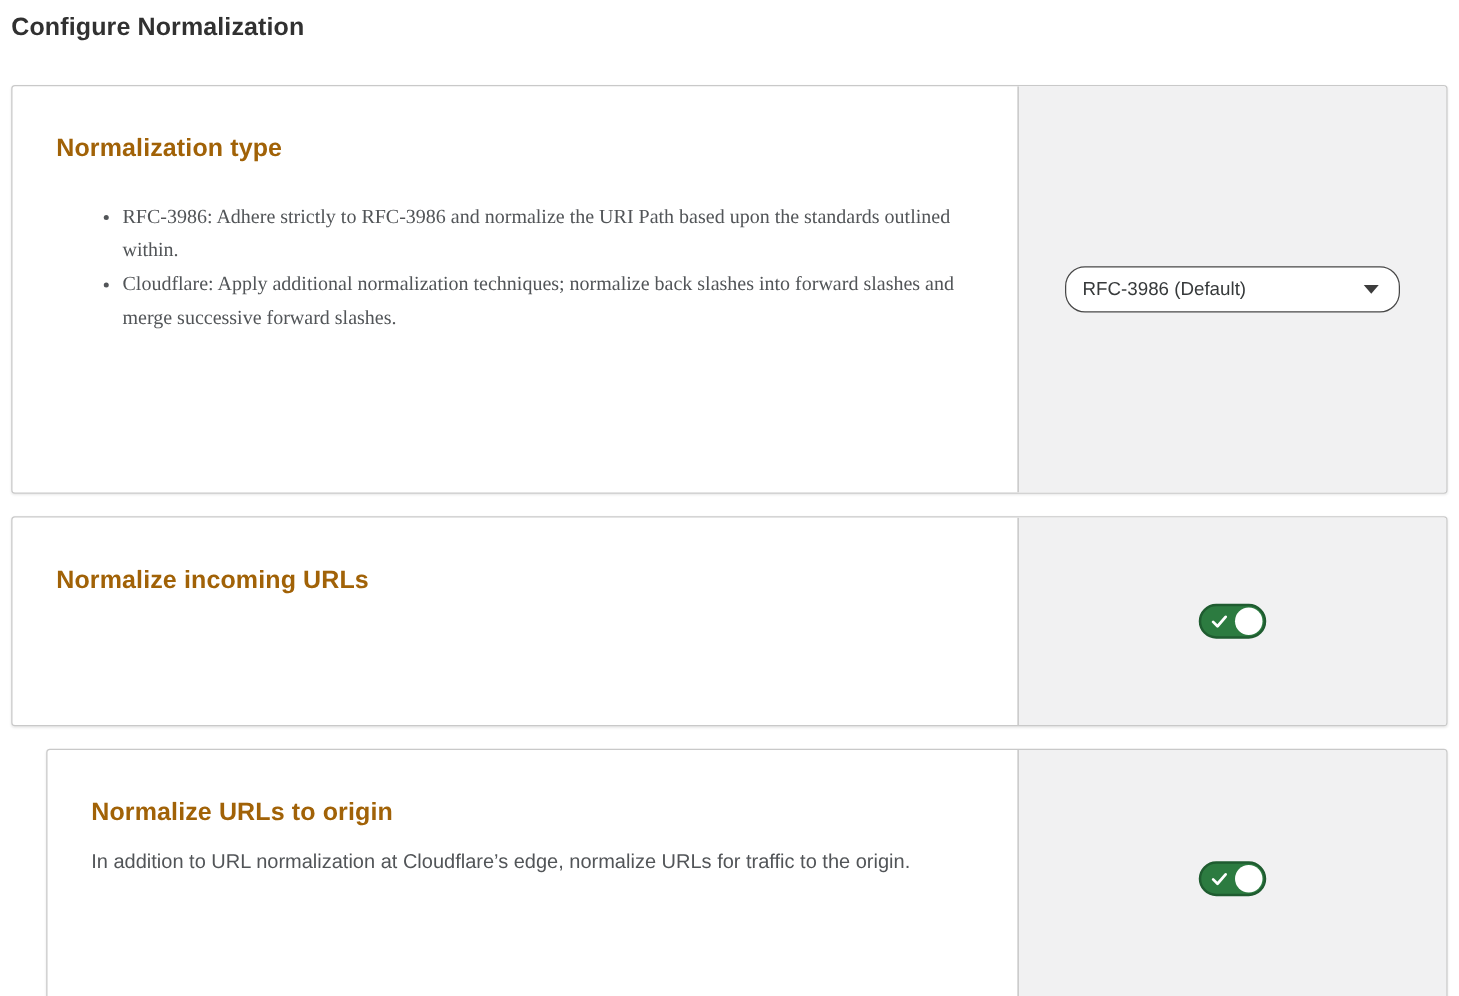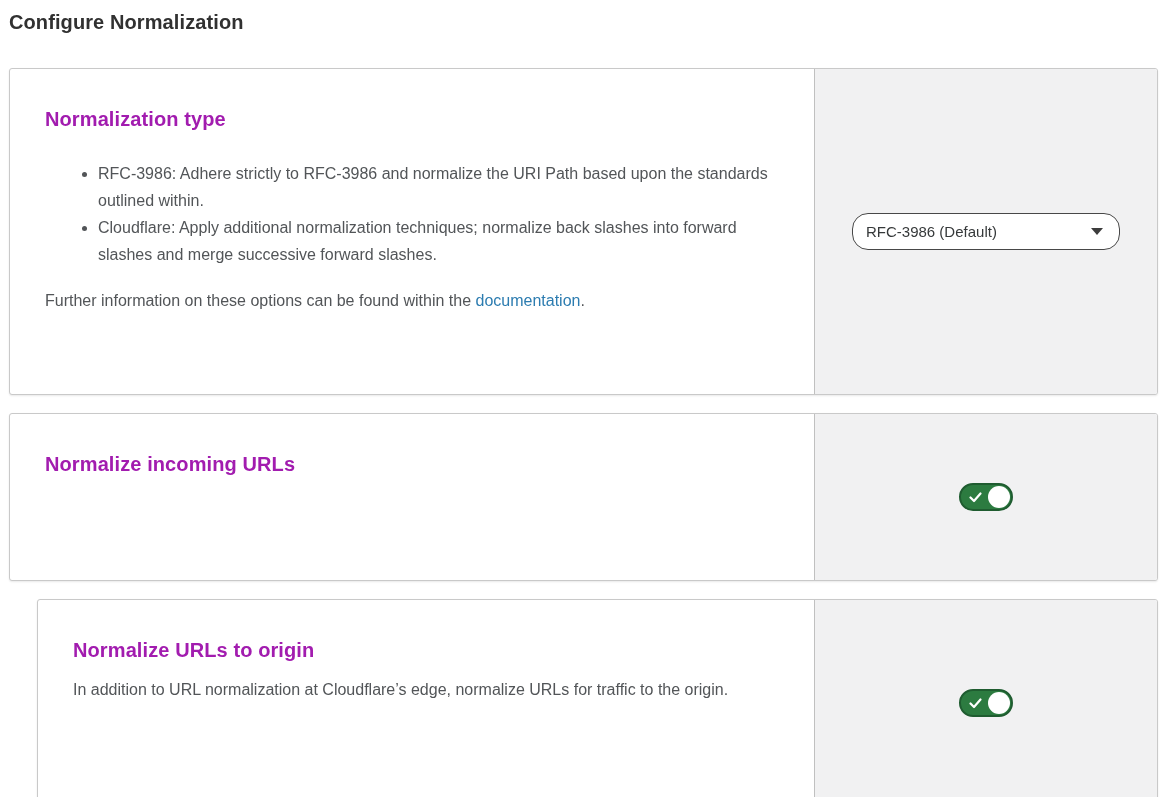--- a/index.html
+++ b/index.html
@@ -44,34 +44,35 @@
     background: #f1f1f2;
     border-left: 1px solid #c0c0c0;
     display: flex;
     align-items: center;
     justify-content: center;
   }
 
   .card-heading {
     font-size: 20px;
     font-weight: 600;
-    color: #a21caf;
+    color: #a16207;
     line-height: 28px;
     margin-bottom: 12px;
     letter-spacing: 0.1px;
   }
   .body-text, .intro-text, .footer-text, .bullet-list li {
     font-size: 16px;
     line-height: 27px;
     color: #525558;
   }
   .bullet-list {
-    margin: 27px 0 19px 0;
+    margin: 27px 0 43px 0;
     padding-left: 53px;
     list-style: disc;
+    font-family: Liberation Serif, serif;
   }
   .doc-link {
     color: #2c7cb0;
     text-decoration: none;
     cursor: pointer;
   }
 
   
   .select-box {
     width: 268px;
@@ -127,21 +128,20 @@
 
   <h1 class="page-title">Configure Normalization</h1>
 
   <section class="card h1">
     <div class="card-content">
       <h2 class="card-heading">Normalization type</h2>
       <ul class="bullet-list">
         <li>RFC-3986: Adhere strictly to RFC-3986 and normalize the URI Path based upon the standards outlined within.</li>
         <li>Cloudflare: Apply additional normalization techniques; normalize back slashes into forward slashes and merge successive forward slashes.</li>
       </ul>
-      <p class="footer-text"><span>Further information on these options can be found within the </span><a class="doc-link" href="#">documentation</a><span>.</span></p>
     </div>
     <div class="card-side">
       <div class="select-box" role="button" aria-haspopup="listbox">
         <span>RFC-3986 (Default)</span>
         <span class="caret"></span>
       </div>
     </div>
   </section>
 
   <section class="card h2">

